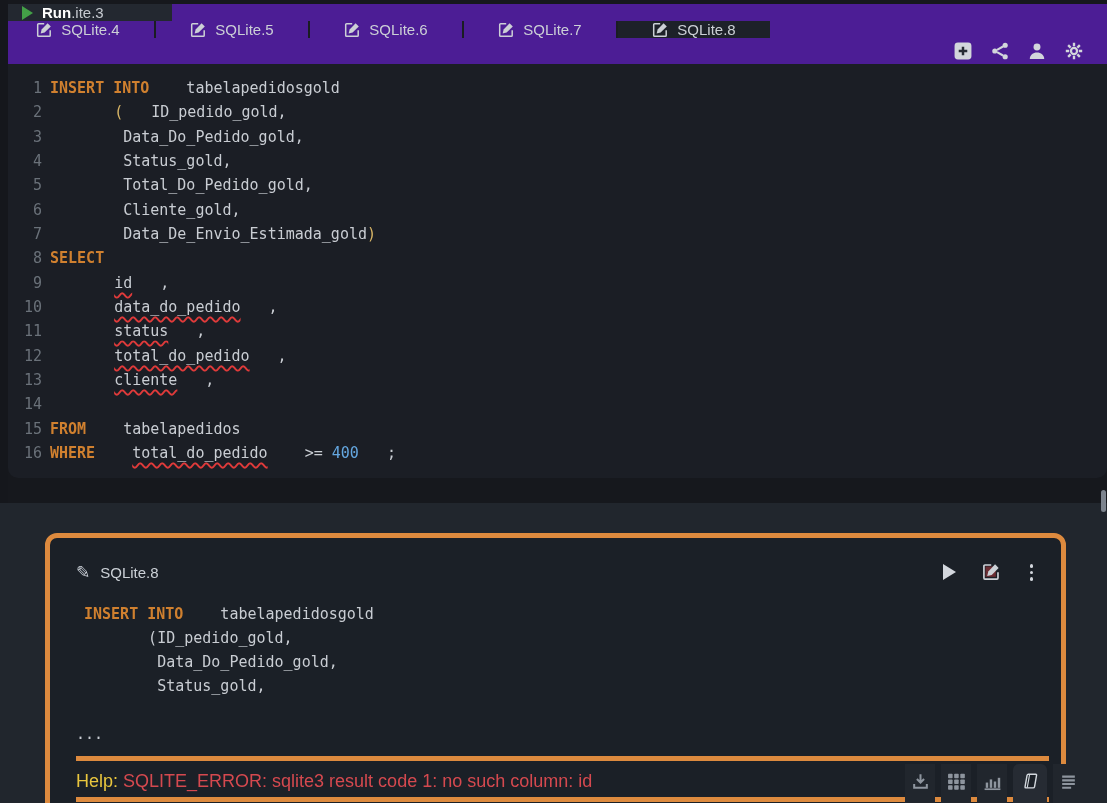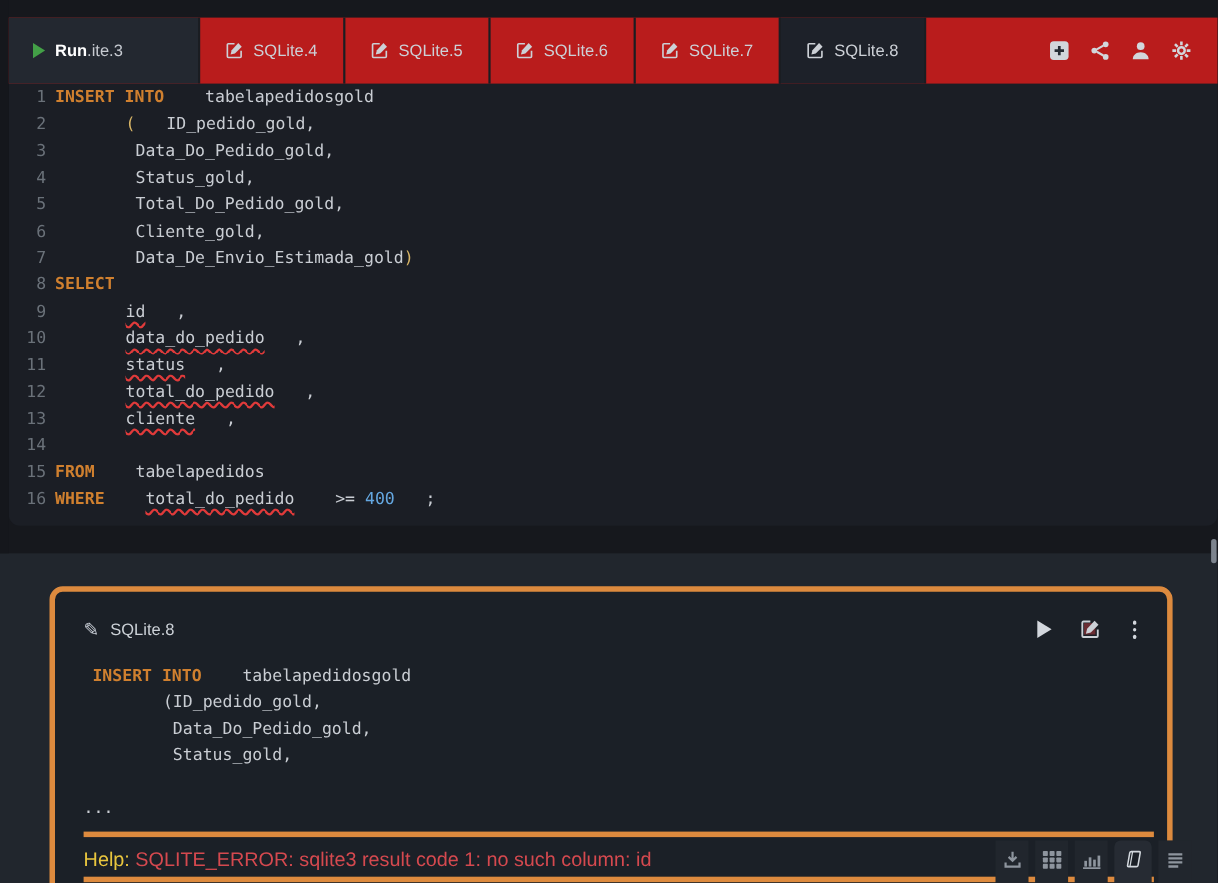--- a/index.html
+++ b/index.html
@@ -2,26 +2,26 @@
 <html><head>
 <meta charset="utf-8">
 <style>
   html,body{margin:0;padding:0;}
   body{
     width:1107px;height:803px;overflow:hidden;position:relative;
     background:#16181d;font-family:"Liberation Sans",sans-serif;
     -webkit-font-smoothing:antialiased;
   }
   
-  .topbar{position:absolute;top:16px;left:0;right:0;height:60px;background:#b91c1c;display:flex;z-index:2;}
+  .topbar{position:absolute;top:4px;left:0;right:0;height:60px;background:#4c1d95;display:flex;z-index:2;flex-direction:column;}
   .lspacer{width:8px;flex:none;}
   .tab{display:flex;align-items:center;justify-content:center;color:#ccd0d6;font-size:15px;
        box-sizing:border-box;border-left:2px solid #1a1d22;cursor:pointer;flex:none;}
   .tab-first{width:172px;border-left:none;background:#232830;justify-content:flex-start;padding-left:22px;}
-  .tab-n{width:132px;justify-content:center;}
+  .tab-n{width:154px;justify-content:center;}
   .tab-n.active{background:#1d2129;}
   .run-tri{width:0;height:0;border-top:7px solid transparent;border-bottom:7px solid transparent;
            border-left:11px solid #43a047;margin-right:9px;flex:none;}
   .run-label{color:#ffffff;font-weight:bold;font-size:15px;}
   .tab-partial{color:#c6cad0;}
   .ticon{display:inline-flex;width:16px;height:16px;margin-right:9px;color:#ccd0d6;}
   .ticon svg{width:16px;height:16px;}
   .topbar-actions{flex:1;display:flex;align-items:center;justify-content:flex-end;
                   gap:19px;padding-right:24px;box-sizing:border-box;border-left:2px solid #1a1d22;}
   .act-btn{width:18px;height:18px;display:inline-flex;color:#d2d6db;cursor:pointer;}

